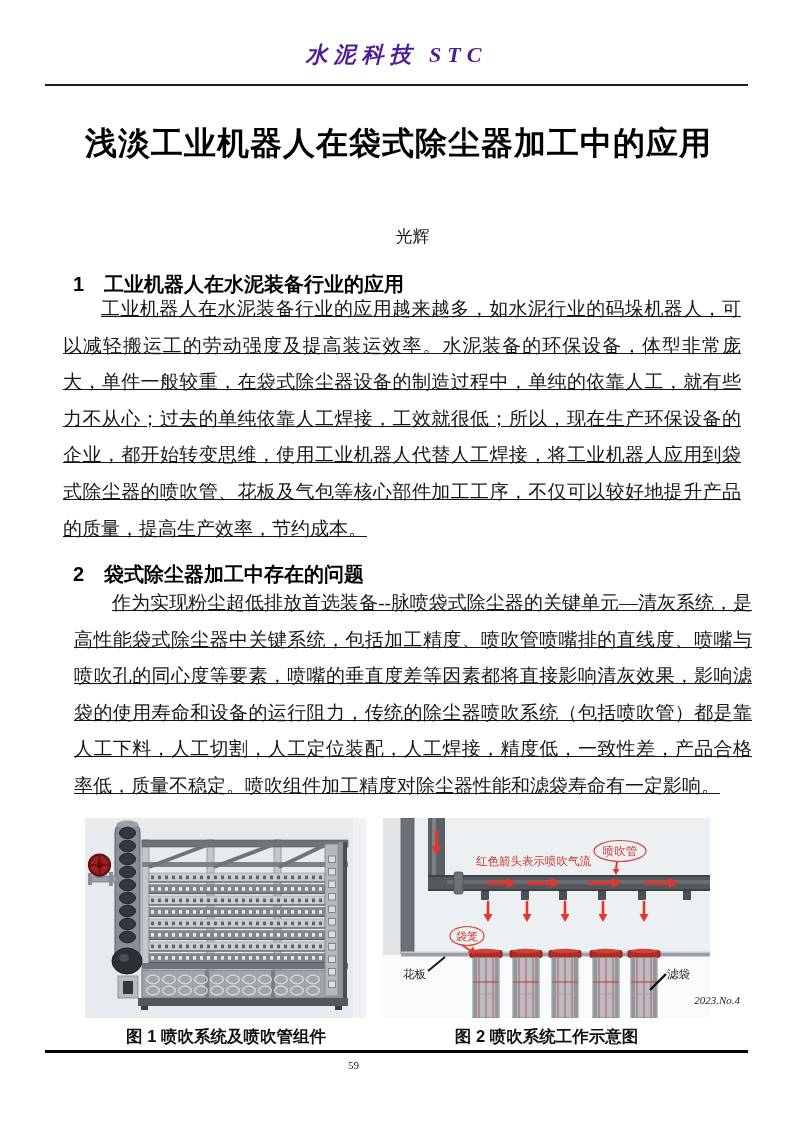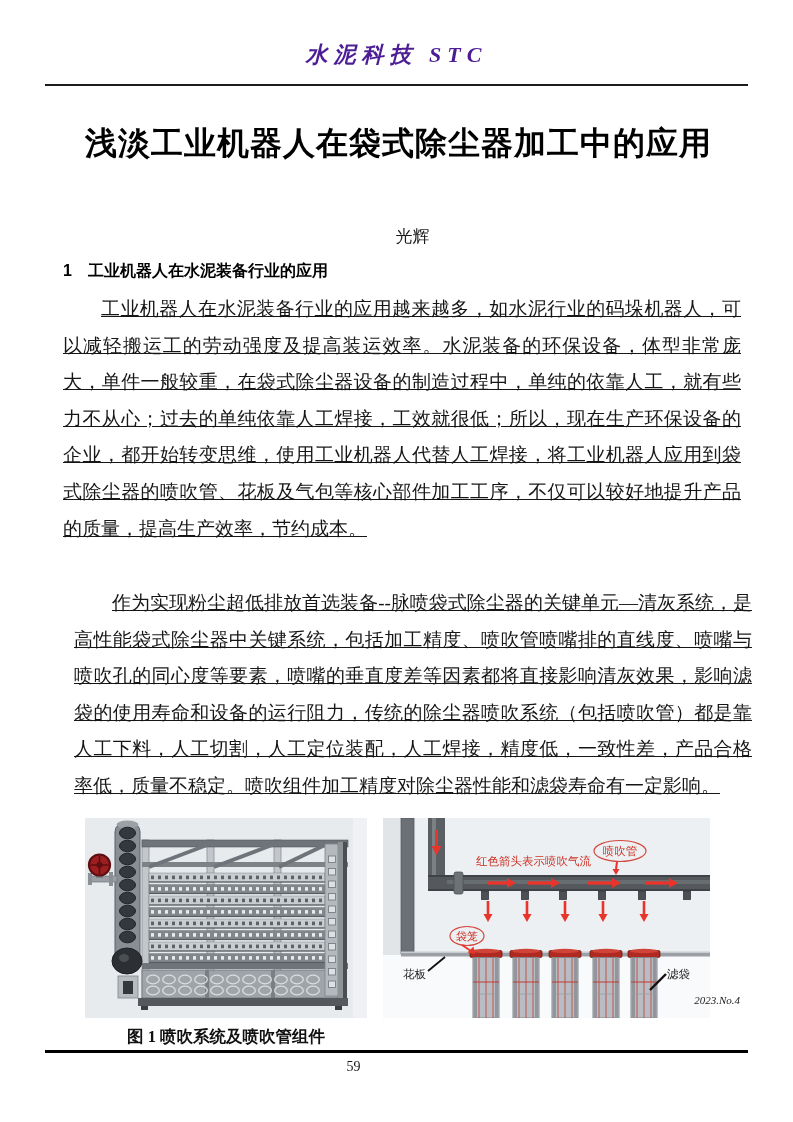--- a/index.html
+++ b/index.html
@@ -5,54 +5,55 @@
   html,body{margin:0;padding:0;background:#ffffff;}
   .page{position:relative;width:793px;height:1122px;background:#ffffff;overflow:hidden;
         font-family:"Liberation Serif","DejaVu Serif",serif;color:#1a1a1a;}
   .journal-header{position:absolute;top:40px;left:0;width:793px;text-align:center;
         font-size:22px;font-weight:600;font-style:italic;letter-spacing:6px;color:#4c1d95;}
   .header-rule{position:absolute;top:84px;left:45px;width:703px;height:2px;background:#1c1c1c;}
   .title{position:absolute;top:120px;left:0;width:793px;margin:2px;text-align:center;
         font-size:32px;font-weight:700;letter-spacing:1px;color:#000;}
   .author{position:absolute;top:201px;left:16px;width:793px;text-align:center;font-size:17px;margin-top:24px;}
   .affiliation{position:absolute;top:226px;left:0;width:793px;text-align:center;font-size:18px;}
-  .sec{position:absolute;left:63px;margin:0;font-family:"Liberation Sans","DejaVu Sans",sans-serif;
-        font-size:16px;font-weight:700;color:#000;}
+  .sec{position:absolute;left:63px;margin:10px;font-family:"Liberation Sans","DejaVu Sans",sans-serif;
+        font-size:20px;font-weight:700;color:#000;}
   .sec1{top:261px;}
   .sec2{top:551px;}
   .body{position:absolute;left:63px;width:678px;margin:0;font-size:19px;line-height:36.6px;
         text-align:justify;text-indent:2em;color:#161616;text-decoration:underline;}
   .p1{top:291px;}
   .p2{top:585px;margin-left:11px;}
   .figure{position:absolute;top:818px;}
   .fig1{left:85px;width:282px;height:200px;}
   .fig2{left:383px;width:327px;height:200px;}
   .caption{position:absolute;top:1026px;text-align:center;
         font-family:"Liberation Sans","DejaVu Sans",sans-serif;font-size:16.5px;font-weight:600;color:#111;}
-  .cap1{left:85px;width:282px;font-family:Liberation Serif, serif;}
+  .cap1{left:85px;width:282px;}
   .cap2{left:383px;width:327px;}
   .footer-rule{position:absolute;top:1050px;left:45px;width:703px;height:3px;background:#000;}
-  .page-number{position:absolute;top:1059px;left:0;width:707px;text-align:center;font-size:14px;}
+  .page-number{position:absolute;top:1059px;left:0;width:707px;text-align:center;font-size:11px;}
   .issue{position:absolute;top:994px;right:53px;font-size:11px;font-style:italic;}
   svg{display:block;}
 </style>
 </head>
 <body>
 
 <div class="page">
 
   <div class="journal-header">水泥科技 STC</div>
   <div class="header-rule"></div>
 
   <h1 class="title">浅淡工业机器人在袋式除尘器加工中的应用</h1>
   <div class="author">光辉</div>
 
   <h2 class="sec sec1">1　工业机器人在水泥装备行业的应用</h2>
   <p class="body p1">工业机器人在水泥装备行业的应用越来越多，如水泥行业的码垛机器人，可以减轻搬运工的劳动强度及提高装运效率。水泥装备的环保设备，体型非常庞大，单件一般较重，在袋式除尘器设备的制造过程中，单纯的依靠人工，就有些力不从心；过去的单纯依靠人工焊接，工效就很低；所以，现在生产环保设备的企业，都开始转变思维，使用工业机器人代替人工焊接，将工业机器人应用到袋式除尘器的喷吹管、花板及气包等核心部件加工工序，不仅可以较好地提升产品的质量，提高生产效率，节约成本。</p>
 
+  <h2 class="sec sec2">2　袋式除尘器加工中存在的问题</h2>
   <p class="body p2">作为实现粉尘超低排放首选装备--脉喷袋式除尘器的关键单元—清灰系统，是高性能袋式除尘器中关键系统，包括加工精度、喷吹管喷嘴排的直线度、喷嘴与喷吹孔的同心度等要素，喷嘴的垂直度差等因素都将直接影响清灰效果，影响滤袋的使用寿命和设备的运行阻力，传统的除尘器喷吹系统（包括喷吹管）都是靠人工下料，人工切割，人工定位装配，人工焊接，精度低，一致性差，产品合格率低，质量不稳定。喷吹组件加工精度对除尘器性能和滤袋寿命有一定影响。</p>
 
   <div class="figure fig1">
     <svg width="282" height="200" viewBox="0 0 282 200">
       <rect x="0" y="0" width="282" height="200" fill="#e8ebee"></rect>
       <rect x="268" y="0" width="14" height="200" fill="#eff1f4"></rect>
 
       <g>
         <rect x="57" y="22" width="7" height="160" fill="#c3c7cb" stroke="#8a8f94" stroke-width="0.8"></rect>
         <rect x="122" y="22" width="7" height="160" fill="#c3c7cb" stroke="#8a8f94" stroke-width="0.8"></rect>
@@ -499,17 +500,18 @@
       </g>
 
       <g>
         <text x="284" y="160" font-size="11.5" fill="#1a1a1a" font-family="Liberation Sans, DejaVu Sans, sans-serif">滤袋</text>
         <line x1="283" y1="156" x2="267" y2="172" stroke="#111" stroke-width="2.4"></line>
       </g>
     </svg>
   </div>
 
   <div class="caption cap1">图 1 喷吹系统及喷吹管组件</div>
+  <div class="caption cap2">图 2 喷吹系统工作示意图</div>
 
   <div class="footer-rule"></div>
   <div class="page-number">59</div>
   <div class="issue">2023.No.4</div>
 </div>
 
 </body></html>

